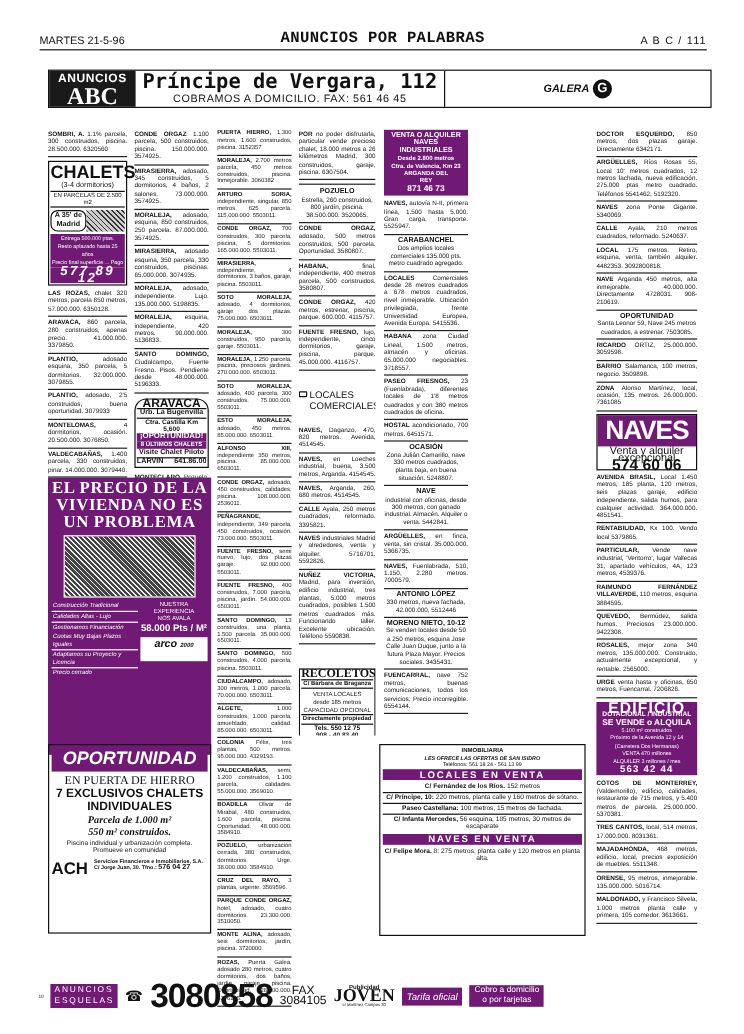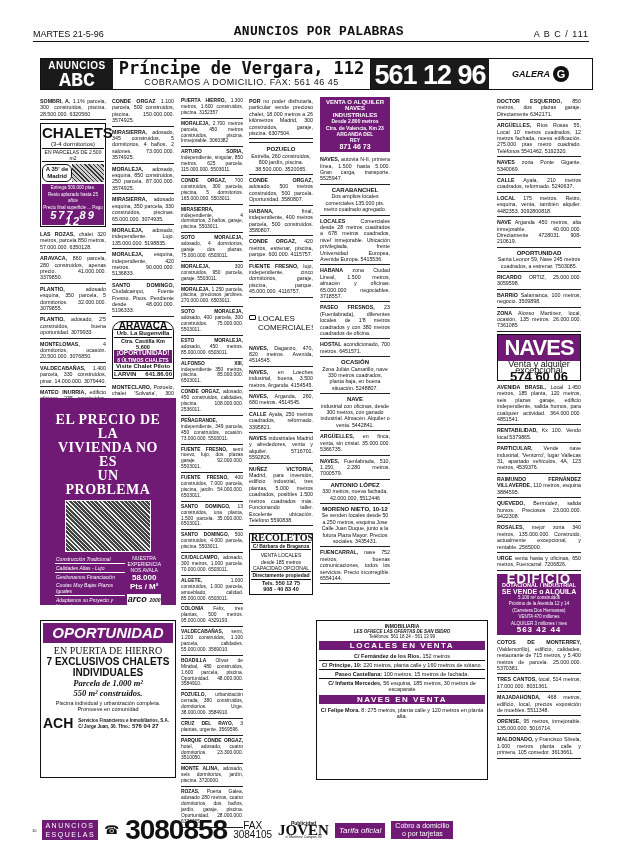--- a/index.html
+++ b/index.html
@@ -5,28 +5,28 @@
 *{box-sizing:border-box;margin:0;padding:0}
 body{width:620px;height:862px;background:#fff;position:relative;overflow:hidden;font-family:"Liberation Sans",sans-serif;color:#111}
 .abs{position:absolute}
 .hdr{top:26px;left:33px;width:556px;height:16px;border-bottom:1.5px solid #111;display:flex;justify-content:space-between;align-items:flex-end;padding-bottom:2px}
 .hdr .d{font-size:9px}
 .hdr .t{font-family:Liberation Mono, monospace;font-weight:bold;font-size:13px;letter-spacing:.3px}
 .hdr .p{font-size:9px;letter-spacing:1px}
 .banner{top:58px;left:40px;width:553px;height:32px;display:flex;border:1px solid #111}
 .banner .logo{width:72px;background:#1a1a1a;color:#fff;text-align:center;font-weight:bold;line-height:1}
 .banner .logo .a{font-size:10px;letter-spacing:.5px;display:block;padding-top:2px}
-.banner .logo .b{font-family:Liberation Mono, monospace;font-size:20px;display:block}
+.banner .logo .b{font-family:Liberation Serif, serif;font-size:20px;display:block}
 .banner .mid{width:258px;text-align:center;border-right:1px solid #111}
 .banner .mid .m1{font-family:"DejaVu Sans Mono",monospace;font-weight:bold;font-size:17px;display:block;line-height:18px}
 .banner .mid .m2{font-size:9px;letter-spacing:.5px;display:block}
 .banner .ph{width:118px;background:#1a1a1a;color:#fff;font-weight:bold;font-size:27px;text-align:center;line-height:32px;font-family:"Liberation Sans",sans-serif;letter-spacing:-1px}
 .banner .gal{flex:1;display:flex;align-items:center;justify-content:center;gap:3px;font-size:9px;font-weight:bold;font-style:italic}
 .gal .g{width:16px;height:16px;border-radius:50%;background:#111;color:#fff;font-size:11px;text-align:center;line-height:16px;font-style:normal}
-.col{position:absolute;top:97px;font-size:5.3px;line-height:6.4px;text-align:justify}
+.col{position:absolute;top:108px;font-size:5.3px;line-height:6.4px;text-align:justify}
 .ad{border-bottom:1px solid #222;padding:1px 0 2px;margin-bottom:1px}
 .ad b{font-weight:bold}
 .box{border:1.5px solid #111;text-align:center}
 .dark{background:#701a75;color:#fff}
 .center{text-align:center}
 .bigh{font-family:"Liberation Serif",serif;font-weight:bold}
 .footer{top:817px;left:32px;width:572px;height:26px;display:flex;align-items:center;gap:6px}
 </style>
 </head>
 <body>
@@ -39,21 +39,20 @@
 
 <div class="abs banner">
   <div class="logo">
     <span class="a">ANUNCIOS</span>
     <span class="b">ABC</span>
   </div>
   <div class="mid">
     <span class="m1">Príncipe de Vergara, 112</span>
     <span class="m2">COBRAMOS A DOMICILIO. FAX: 561 46 45</span>
   </div>
-  <div class="ph">561 12 96</div>
   <div class="gal">
     <span>GALERA</span>
     <span class="g">G</span>
   </div>
 </div>
 
 <div class="col" style="left:40px;width:66px">
   <div class="ad"><b>SOMBRI, A.</b> <span>1.1% parcela, 300 construidos, piscina. 28.500.000. 6320560</span></div>
   <div class="box" style="margin:3px 0;padding:1px">
     <div class="bigh" style="font-family:'Liberation Sans',sans-serif;font-size:15px;line-height:16px">CHALETS</div>
@@ -96,21 +95,21 @@
     <div class="dark" style="font-size:5px">8 ÚLTIMOS CHALETS</div>
     <div style="font-size:6px;border-bottom:1px solid #111">Visite Chalet Piloto</div>
     <div style="display:flex;justify-content:space-between;font-size:6px">
         <span>LARVIN</span>
         <span>641.86.00</span>
       </div>
   </div>
   <div class="ad"><b>MONTECLARO,</b> <span>Pozuelo, chalet 'Solvaria', 300 metros, 1.315 parcela. 48.500.000 pesetas. 7151941, 9877129</span></div>
 </div>
 
-<div class="abs dark" style="top:398px;left:40px;width:136px;height:207px;padding:15px;font-size:5px">
+<div class="abs dark" style="top:398px;left:40px;width:136px;height:231px;padding:3px;font-size:5px">
   <div class="bigh center" style="font-size:14px;line-height:14px;letter-spacing:.5px">
       <div>EL PRECIO DE LA</div>
       <div>VIVIENDA NO ES</div>
       <div>UN PROBLEMA</div>
     </div>
   <div style="margin:3px 10px;height:52px;background:repeating-linear-gradient(45deg,#eee 0 1px,#444 1px 3px);border:1px solid #fff"></div>
   <div style="display:flex;gap:2px">
     <div style="width:72px;font-style:italic">
       <div style="border-bottom:1px solid #fff;padding:1px">Construcción Tradicional</div>
       <div style="border-bottom:1px solid #fff;padding:1px">Calidades Altas - Lujo</div>
@@ -131,21 +130,21 @@
 
 <div class="abs box" style="top:620px;left:40px;width:136px;height:158px;padding:2px">
   <div class="dark" style="font-size:15px;font-weight:bold;font-style:italic;line-height:20px">OPORTUNIDAD</div>
   <div class="bigh" style="font-size:10px;margin-top:2px;font-weight:normal">EN PUERTA DE HIERRO</div>
   <div style="font-size:10px;font-weight:bold">7 EXCLUSIVOS CHALETS</div>
   <div style="font-size:10px;font-weight:bold">INDIVIDUALES</div>
   <div class="bigh" style="font-size:8.5px;font-style:italic">Parcela de 1.000 m²</div>
   <div class="bigh" style="font-size:8.5px;font-style:italic">550 m² construidos.</div>
   <div style="font-size:5.5px;margin-top:2px">Piscina individual y urbanización completa.</div>
   <div style="font-size:5.5px">Promueve en comunidad</div>
-  <div style="display:flex;align-items:center;gap:5px;margin-top:3px">
+  <div style="display:flex;align-items:flex-start;gap:5px;margin-top:3px">
     <span style="font-size:14px;font-weight:bold">ACH</span>
     <div style="font-size:4.5px;text-align:left;font-weight:bold">
         <div>Servicios Financieros e Inmobiliarios, S.A.</div>
         <div><span>C/ Jorge Juan, 30. Tfno.:</span> <span style="font-size:6px">576 04 27</span></div>
       </div>
   </div>
 </div>
 
 <div class="col" style="left:181px;width:62px;font-size:4.9px;line-height:5.9px">
   <div class="ad"><b>PUERTA HIERRO,</b> <span>1.300 metros, 1.600 construidos, piscina. 3152357</span></div>
@@ -190,21 +189,21 @@
   <div style="margin:16px 0 12px;display:flex;gap:2px;align-items:flex-start">
     <span style="display:inline-block;width:7px;height:5px;border:1px solid #111;border-radius:1px;margin-top:1px"></span>
     <span style="font-size:8px;line-height:9px;width:50px">LOCALES COMERCIALES</span>
   </div>
   <div class="ad"><b>NAVES,</b> <span>Daganzo, 470, 820 metros. Avenida, 4514545.</span></div>
   <div class="ad"><b>NAVES,</b> <span>en Loeches industrial, buena, 3.500 metros, Arganda. 4154545.</span></div>
   <div class="ad"><b>NAVES,</b> <span>Arganda, 260, 680 metros. 4514545.</span></div>
   <div class="ad"><b>CALLE</b> <span>Ayala, 250 metros cuadrados, reformado. 3395821.</span></div>
   <div class="ad"><b>NAVES</b> <span>industriales Madrid y alrededores, venta y alquiler. 5716701. 5592826.</span></div>
   <div class="ad"><b>NUÑEZ VICTORIA,</b> <span>Madrid, para inversión, edificio industrial, tres plantas, 5.000 metros cuadrados, posibles 1.500 metros cuadrados más. Funcionando taller. Excelente ubicación. Teléfono 5590838.</span></div>
-  <div class="box" style="margin:7px 0;padding:1px;font-weight:bold">
+  <div class="box" style="margin:20px 0;padding:1px;font-weight:bold">
     <div class="bigh" style="font-size:10px">RECOLETOS</div>
     <div style="font-size:5px;border-top:1px solid #111;border-bottom:1px solid #111">C/ Bárbara de Braganza</div>
     <div style="font-size:5px;font-weight:normal;margin-top:2px">VENTA LOCALES</div>
     <div style="font-size:5px;font-weight:normal">desde 185 metros</div>
     <div style="font-size:5px;font-weight:normal">CAPACIDAD OPCIONAL</div>
     <div style="font-size:5px;border-top:1px solid #111;border-bottom:1px solid #111">Directamente propiedad</div>
     <div style="font-size:5.5px">Tels. 550 12 75</div>
     <div style="font-size:5.5px">908 - 40 83 40</div>
   </div>
   <div class="ad"><b>NAVES,</b> <span>Construcción, venta alquiler. Fuenlabrada. OCDEIN S.A. 6981481. 6903022.</span></div>

